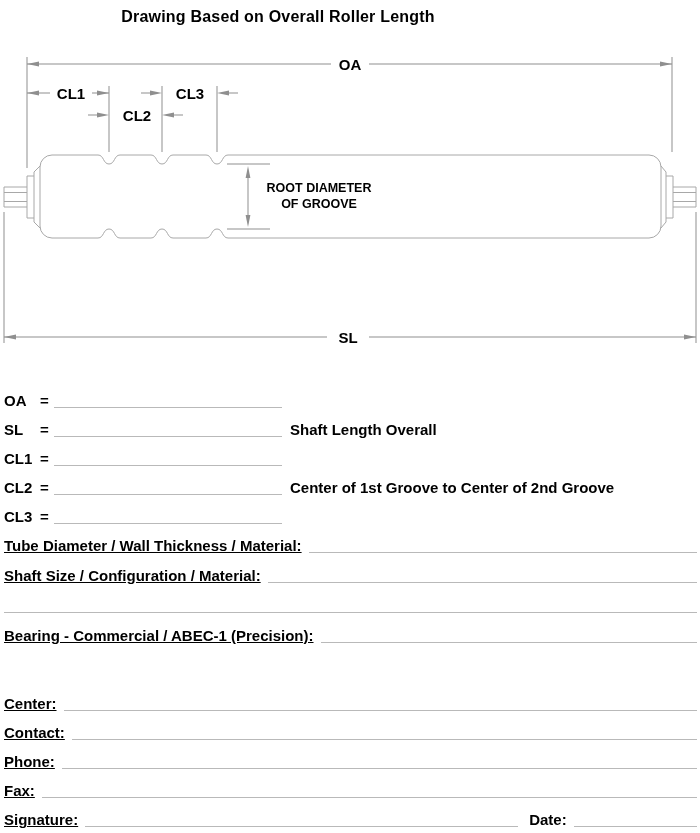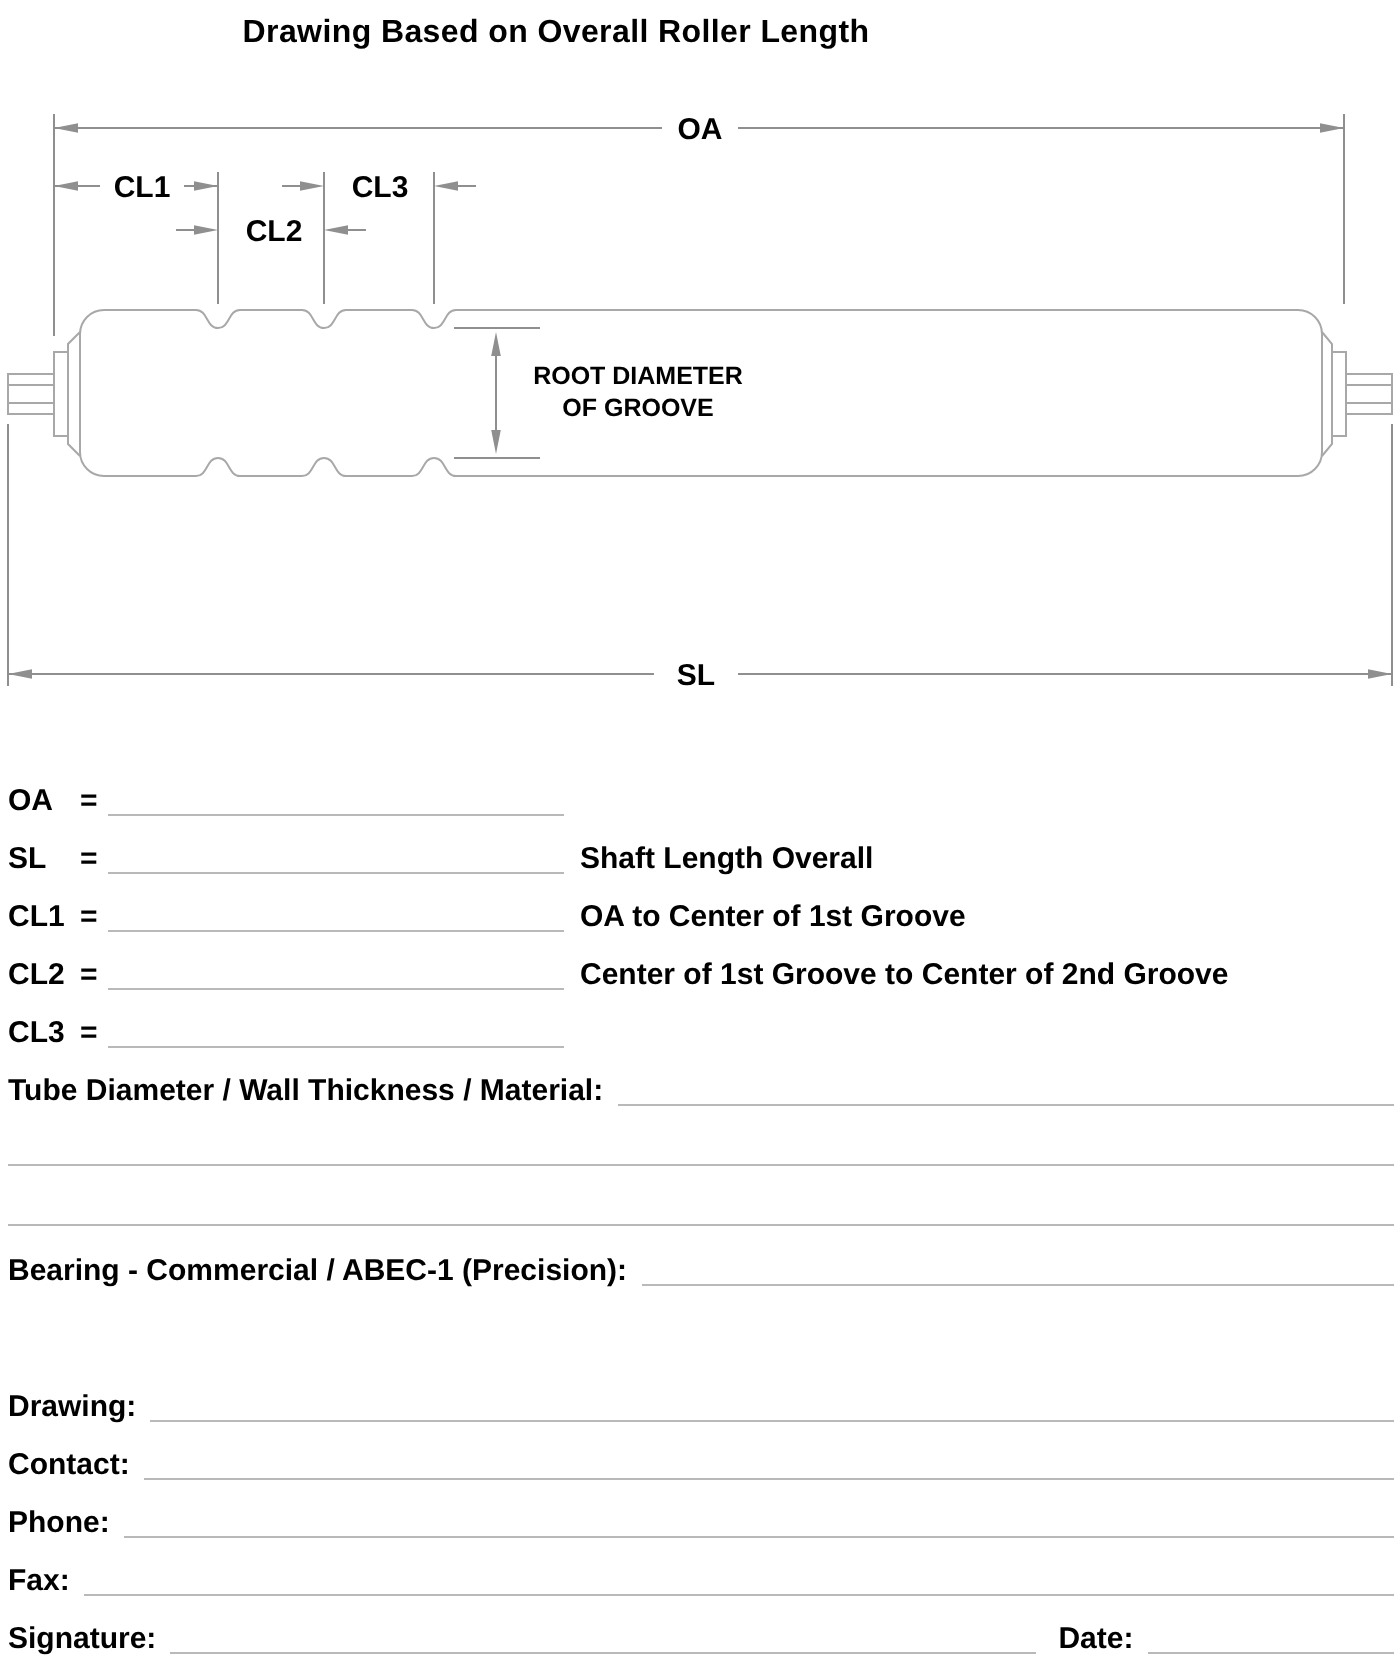--- a/index.html
+++ b/index.html
@@ -15,21 +15,21 @@
   svg .dim-label{font-family:"Liberation Sans",sans-serif;font-size:15px;font-weight:bold;fill:#000;}
   svg .small-label{font-family:"Liberation Sans",sans-serif;font-size:12.5px;font-weight:bold;fill:#000;}
 
   .form-area{position:absolute;left:0;top:0;width:700px;}
   .frow{position:absolute;left:4px;width:693px;display:flex;align-items:flex-end;
         font-size:15px;font-weight:bold;line-height:18px;height:18px;white-space:nowrap;}
   .vline{border-bottom:1px solid #b9b9b9;display:inline-block;height:12px;margin-bottom:2px;}
   .dim-code{display:inline-block;width:36px;}
   .dim-eq{display:inline-block;width:14px;}
   .dim-line{width:228px;margin-right:8px;}
-  .spec-label{margin-right:7px;}
+  .spec-label{margin-right:7px;text-decoration:underline;}
   .fill{flex:1 1 auto;}
   .sig-line{width:433px;margin-right:11px;}
   .date-label{margin-right:7px;}
 </style>
 </head>
 <body>
 
 <div class="page-title">Drawing Based on Overall Roller Length</div>
 
 <svg class="drawing" width="700" height="388" viewBox="0 0 700 388">
@@ -129,51 +129,51 @@
   <div class="frow" style="top:421px">
     <span class="dim-code">SL</span>
       <span class="dim-eq">=</span>
       <span class="vline dim-line"></span>
       <span>Shaft Length Overall</span>
   </div>
   <div class="frow" style="top:450px">
     <span class="dim-code">CL1</span>
       <span class="dim-eq">=</span>
       <span class="vline dim-line"></span>
-      <span>OA to Center of 1st Groove</span>
   </div>
   <div class="frow" style="top:479px">
     <span class="dim-code">CL2</span>
       <span class="dim-eq">=</span>
       <span class="vline dim-line"></span>
       <span>Center of 1st Groove to Center of 2nd Groove</span>
   </div>
   <div class="frow" style="top:508px">
     <span class="dim-code">CL3</span>
       <span class="dim-eq">=</span>
       <span class="vline dim-line"></span>
   </div>
 
   <div class="frow" style="top:537px">
     <span class="spec-label">Tube Diameter / Wall Thickness / Material:</span>
       <span class="vline fill"></span>
   </div>
   <div class="frow" style="top:567px">
+    <span class="spec-label">Shaft Size / Configuration / Material:</span>
       <span class="vline fill"></span>
   </div>
   <div class="frow" style="top:597px">
       <span class="vline fill"></span>
   </div>
   <div class="frow" style="top:627px">
     <span class="spec-label">Bearing - Commercial / ABEC-1 (Precision):</span>
       <span class="vline fill"></span>
   </div>
 
   <div class="frow" style="top:695px">
-    <span class="spec-label">Drawing:</span>
+    <span class="spec-label">Center:</span>
       <span class="vline fill"></span>
   </div>
   <div class="frow" style="top:724px">
     <span class="spec-label">Contact:</span>
       <span class="vline fill"></span>
   </div>
   <div class="frow" style="top:753px">
     <span class="spec-label">Phone:</span>
       <span class="vline fill"></span>
   </div>

